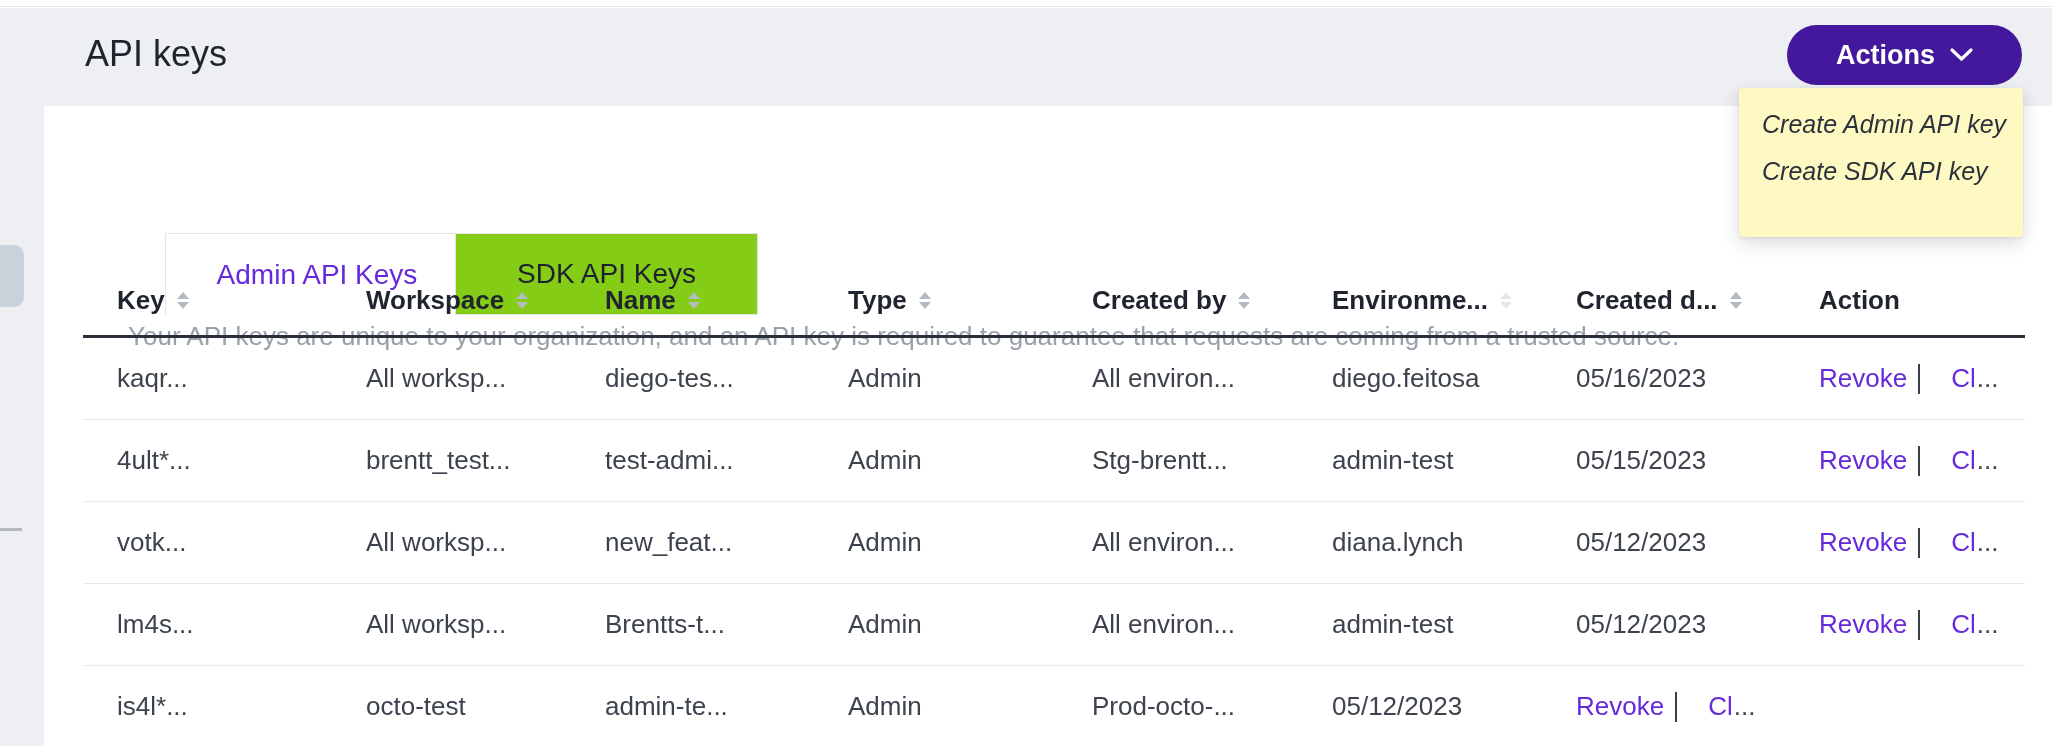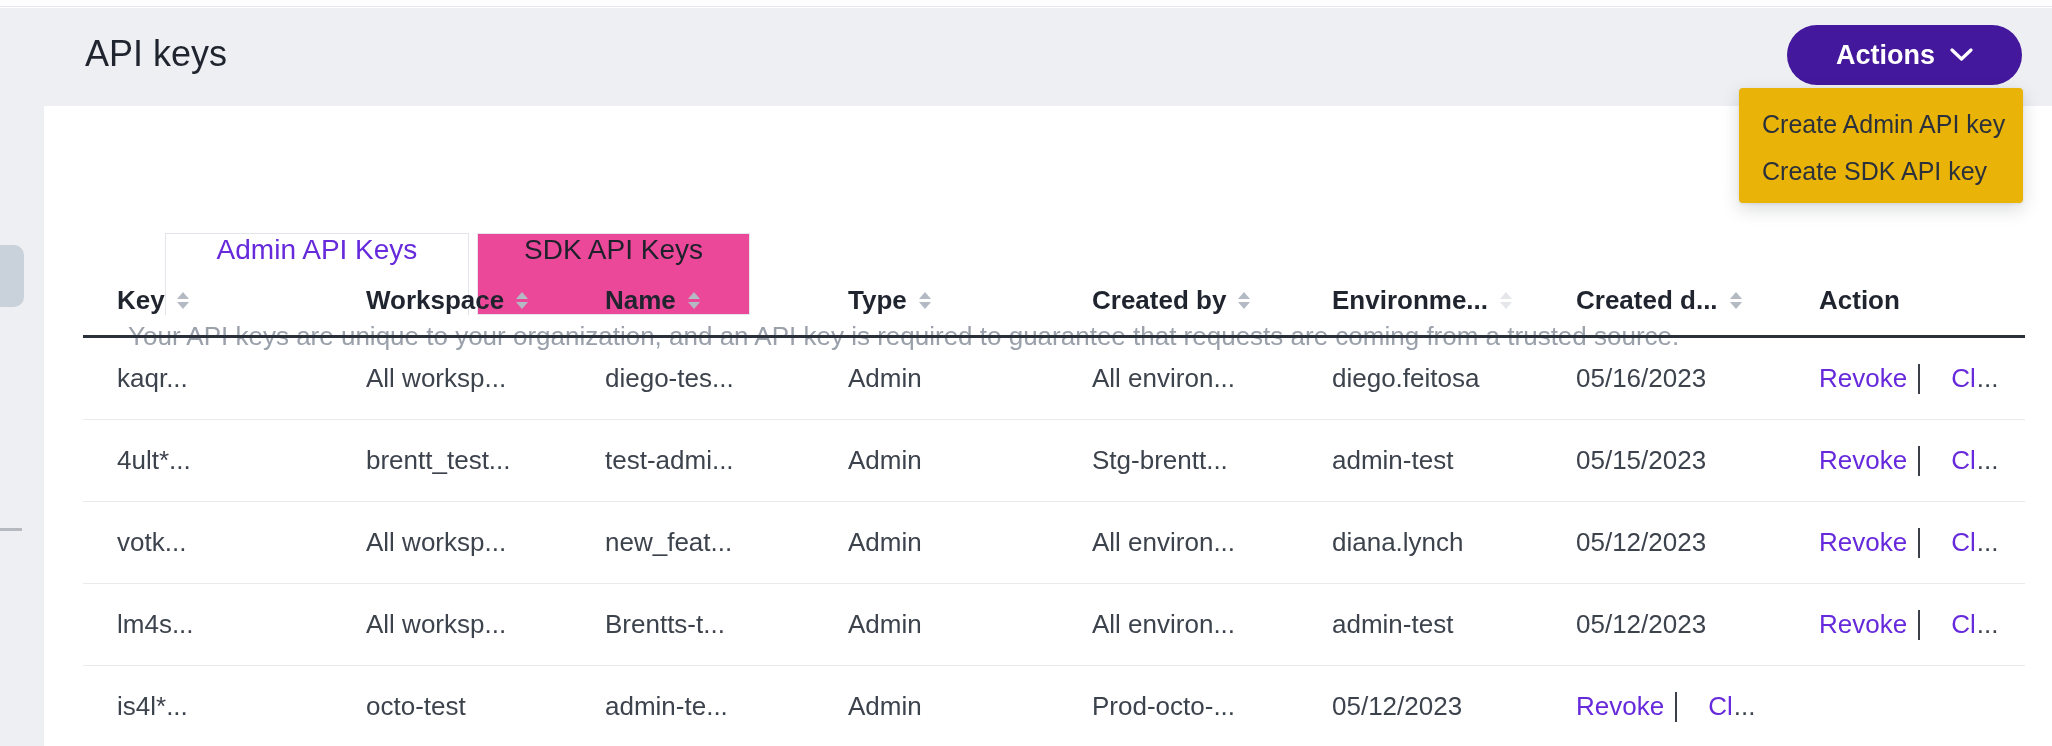--- a/index.html
+++ b/index.html
@@ -30,24 +30,24 @@
   .actions-btn{position:absolute;left:1787px;top:25px;width:235px;height:60px;border:none;border-radius:30px;
     background:var(--button-purple);color:#ffffff;font-family:"Liberation Sans",sans-serif;font-size:27px;font-weight:700;
     display:flex;align-items:center;justify-content:center;gap:15px;cursor:pointer;}
   .actions-btn svg{display:block;}
 
   .side-pill{position:absolute;left:-12px;top:245px;width:36px;height:62px;border-radius:10px;background:var(--side-pill);}
   .side-dash{position:absolute;left:0;top:528px;width:22px;height:3px;background:#b6bac0;}
 
   .card{position:absolute;top:106px;left:44px;right:0;bottom:0;background:var(--card-bg);border-top-left-radius:6px;}
 
-  .tab{position:absolute;height:82px;display:flex;align-items:flex-start;justify-content:center;
+  .tab{position:absolute;height:82px;display:flex;align-items:center;justify-content:center;
     font-size:28px;cursor:pointer;border:1px solid var(--border-light);}
   .tab.active{left:121px;top:127px;width:304px;background:#ffffff;border-bottom:none;color:var(--accent-purple);}
-  .tab.inactive{left:433px;top:127px;width:273px;background:#ec4899;color:#1c212b;}
+  .tab.inactive{left:411px;top:127px;width:303px;background:#84cc16;color:#1c212b;}
 
   .desc{position:absolute;left:84px;top:214px;font-size:26px;line-height:32px;color:var(--text-muted);white-space:nowrap;}
 
   .table{position:absolute;left:83px;top:266px;width:1942px;}
   .thead,.tr{display:grid;grid-template-columns:249px 239px 243px 244px 240px 244px 243px minmax(0,1fr);
     padding-left:34px;align-items:center;}
   .thead{height:72px;border-bottom:3px solid var(--header-border);}
   .th{font-size:26px;font-weight:700;color:var(--text-dark);display:flex;align-items:center;white-space:nowrap;overflow:hidden;cursor:pointer;}
   .th.no-sort{cursor:default;}
   .sort{display:inline-flex;flex-direction:column;gap:3px;margin-left:12px;flex:none;}
@@ -57,22 +57,22 @@
   .sort.muted{opacity:.35;}
 
   .tr{height:82px;border-bottom:1px solid var(--row-divider);}
   .td{font-size:26px;color:var(--text-cell);white-space:nowrap;overflow:hidden;}
   .td.action{display:flex;align-items:center;gap:11px;overflow:hidden;}
   .td.action a{color:var(--accent-purple);text-decoration:none;cursor:pointer;white-space:nowrap;}
   .vbar{display:inline-block;width:2px;height:30px;background:#3a3f48;flex:none;}
   .dots{color:var(--text-cell);margin-left:1px;}
   .clone-wrap{display:flex;align-items:center;min-width:0;overflow:hidden;margin-left:20px;}
 
-  .dropdown{position:absolute;left:1739px;top:88px;width:284px;height:115px;background:#eab308;border-radius:4px;
-    box-shadow:0 6px 18px rgba(16,24,40,.16), 0 1px 3px rgba(16,24,40,.08);padding-top:13px;z-index:10;}
+  .dropdown{position:absolute;left:1739px;top:88px;width:284px;height:149px;background:#fef9c3;border-radius:4px;
+    box-shadow:0 6px 18px rgba(16,24,40,.16), 0 1px 3px rgba(16,24,40,.08);padding-top:13px;z-index:10;font-style:italic;}
   .dd-item{height:47px;display:flex;align-items:center;padding-left:23px;font-size:25px;color:#2b313b;cursor:pointer;white-space:nowrap;}
 </style>
 </head>
 <body>
 
 <div class="stage">
 
   <div class="top-strip"></div>
   <div class="page-band"></div>
   <div class="left-gutter"></div>

